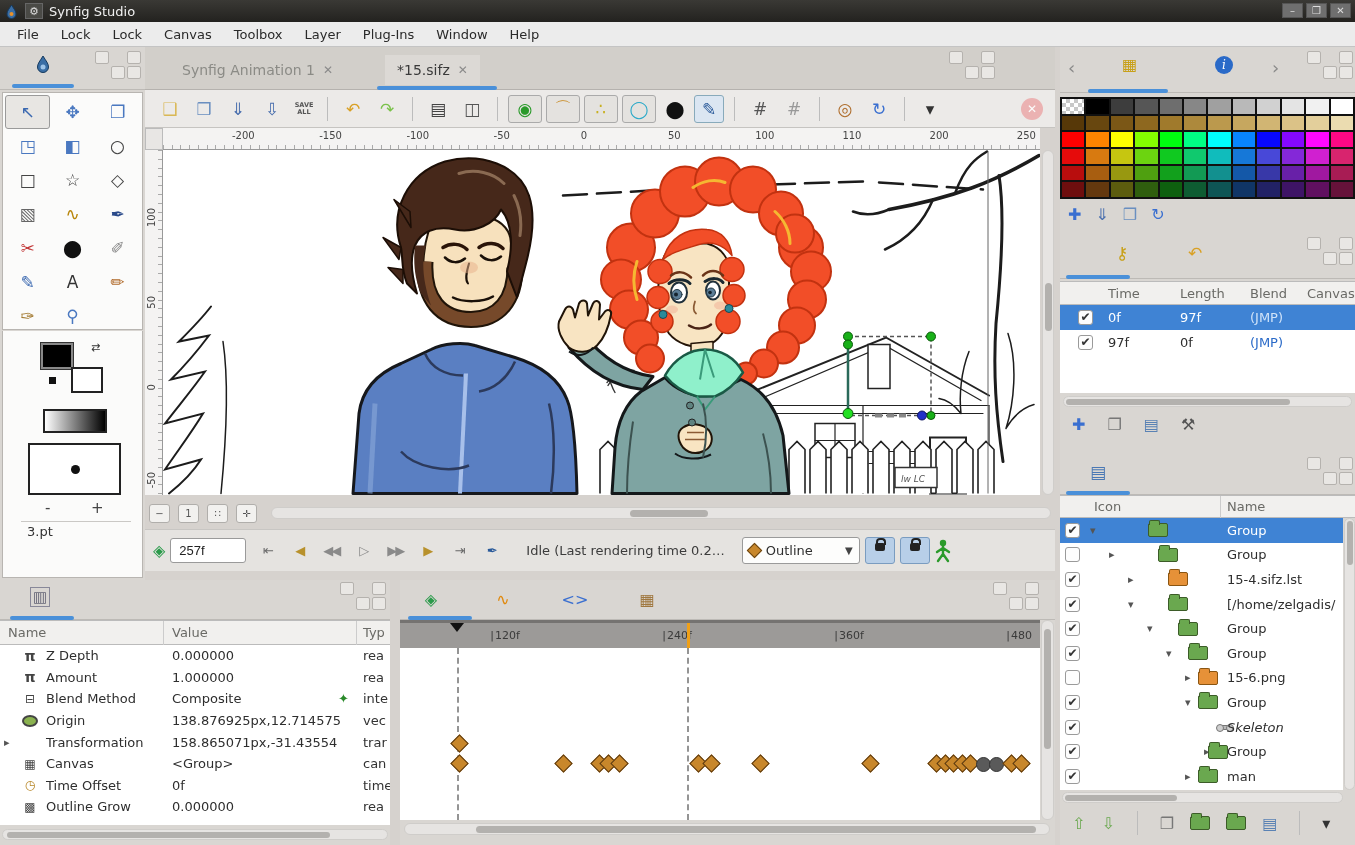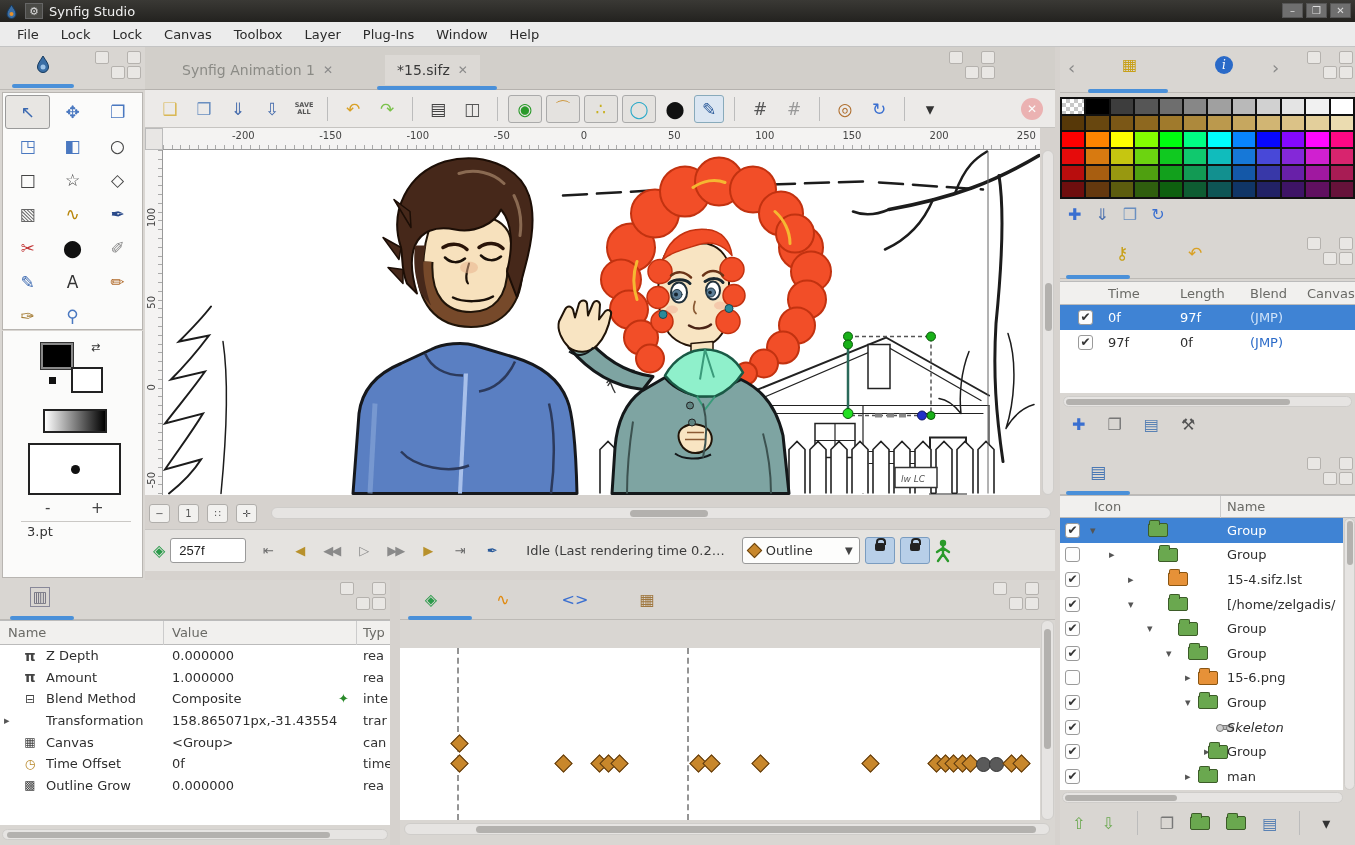--- a/index.html
+++ b/index.html
@@ -326,21 +326,21 @@
     </div>
   <div id="rcorner"></div>
   <div id="hruler">
       <span class="lbl" style="left: 69px;">-200</span>
       <span class="lbl" style="left: 156.2px;">-150</span>
       <span class="lbl" style="left: 243.4px;">-100</span>
       <span class="lbl" style="left: 330.6px;">-50</span>
       <span class="lbl" style="left: 417.8px;">0</span>
       <span class="lbl" style="left: 505px;">50</span>
       <span class="lbl" style="left: 592.2px;">100</span>
-      <span class="lbl" style="left: 679.4px;">150</span>
+      <span class="lbl" style="left: 679.4px;">110</span>
       <span class="lbl" style="left: 766.6px;">200</span>
       <span class="lbl" style="left: 853.8px;">250</span>
     </div>
   <div id="vruler">
       <span class="lbl" style="top: 58px;">100</span>
       <span class="lbl" style="top: 146px;">50</span>
       <span class="lbl" style="top: 234px;">0</span>
       <span class="lbl" style="top: 322px;">-50</span>
     </div>
 
@@ -811,20 +811,26 @@
         <span class="typ">rea</span>
       </div>
       <div class="prow">
         <span class="ic">⊟</span>
         <span class="nm">Blend Method</span>
         <span class="val">Composite</span>
         <span class="man">✦</span>
         <span class="typ">inte</span>
       </div>
       <div class="prow">
+        <span class="ic origin-dot" style="left: 22px;"></span>
+        <span class="nm">Origin</span>
+        <span class="val">138.876925px,12.714575</span>
+        <span class="typ">vec</span>
+      </div>
+      <div class="prow">
         <span class="exp arrow">▸</span>
         <span class="nm">Transformation</span>
         <span class="val">158.865071px,-31.43554</span>
         <span class="typ">trar</span>
       </div>
       <div class="prow">
         <span class="ic">▦</span>
         <span class="nm">Canvas</span>
         <span class="val">&lt;Group&gt;</span>
         <span class="typ">can</span>
@@ -853,20 +859,28 @@
     <div class="dock" style="right:16px;top:2px">
         <i></i>
         <i></i>
         <i></i>
         <i></i>
       </div>
   <span class="icbtn" style="left: 16px; color: rgb(42, 154, 74);">◈</span>
       <span class="icbtn" style="left: 88px; color: rgb(224, 138, 16);">∿</span>
       <span class="icbtn" style="left: 160px; color: rgb(58, 111, 208);">&lt;&gt;</span>
       <span class="icbtn" style="left: 232px; color: rgb(160, 120, 64);">▦</span>
+    </div>
+  <div id="timebar">
+      <span class="tlbl" style="left: 90.2979px;">120f</span>
+      <span class="tlbl" style="left: 262.294px;">240f</span>
+      <span class="tlbl" style="left: 434.29px;">360f</span>
+      <span class="tlbl" style="left: 606.286px;">480</span>
+      <div id="kftri" style="left: 50.332px;"></div>
+      <div id="ctcursor" style="left: 286.66px;"></div>
     </div>
   <div id="tt-track">
 
   <div class="dashline" style="left: 57.332px;"></div>
       <div class="dashline" style="left: 286.66px;"></div>
       <div class="wp" style="left: 52.7653px; top: 89px;"></div>
       <div class="wp" style="left: 52.7653px; top: 109px;"></div>
       <div class="wp" style="left: 157.396px; top: 109px;"></div>
       <div class="wp" style="left: 193.229px; top: 109px;"></div>
       <div class="wp" style="left: 201.828px; top: 109px;"></div>

